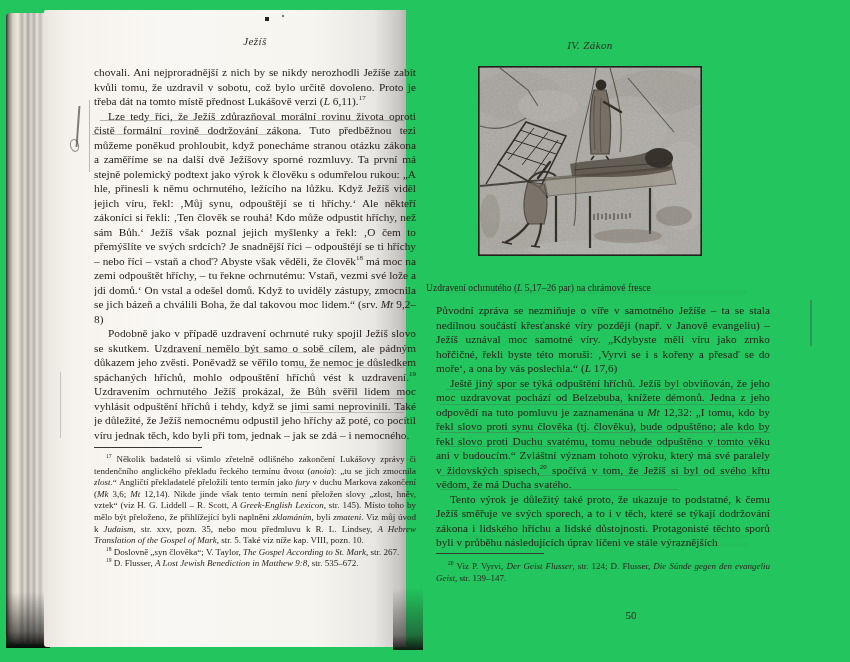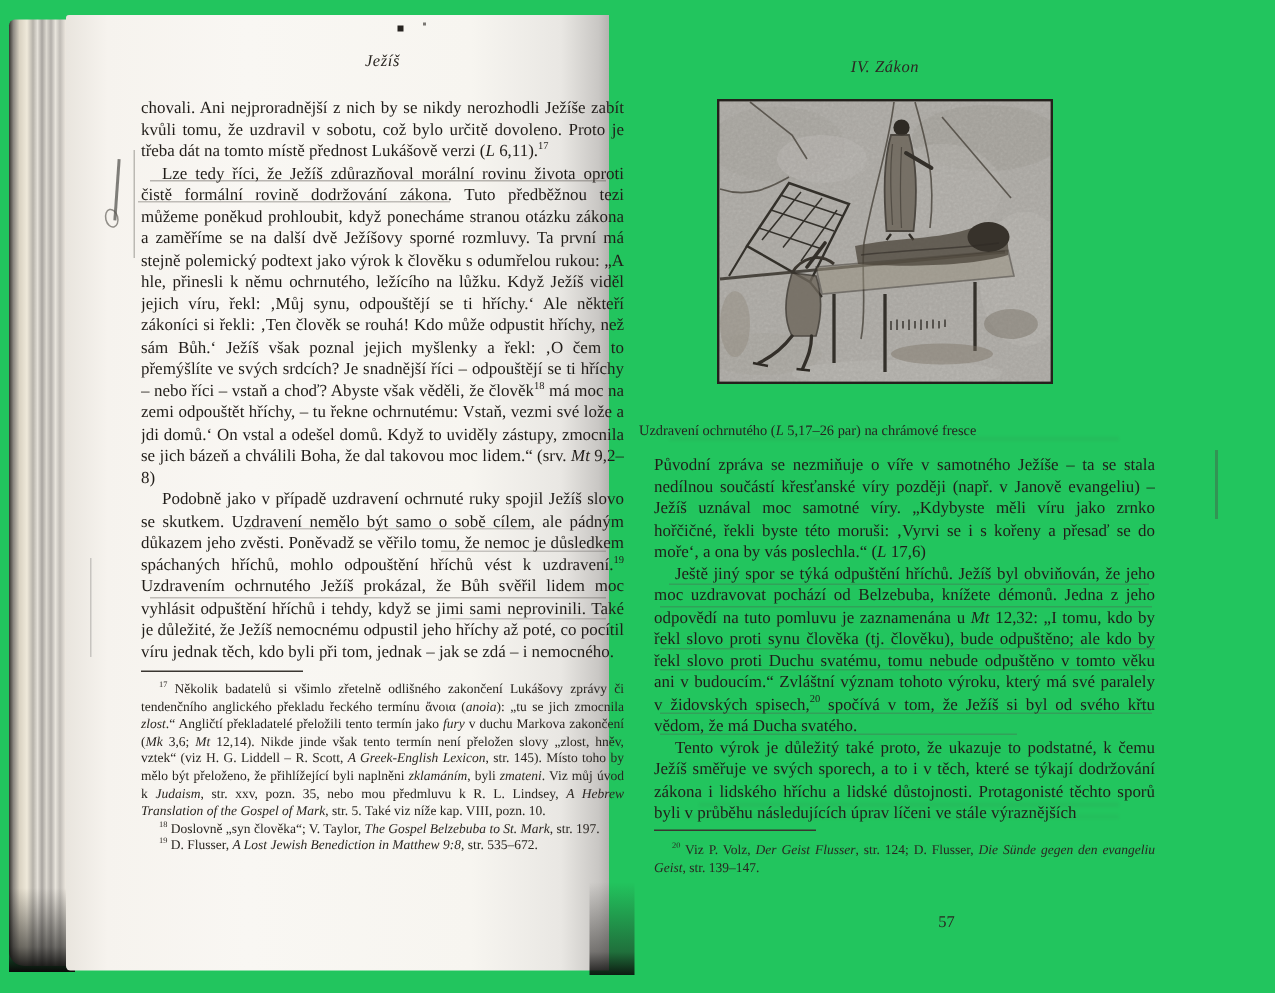--- a/index.html
+++ b/index.html
@@ -75,21 +75,21 @@
     <div class="body-text lp-body">
       <p><span>chovali. Ani nejproradnější z nich by se nikdy nerozhodli Ježíše zabít kvůli tomu, že uzdravil v sobotu, což bylo určitě dovoleno. Proto je třeba dát na tomto místě přednost Lukášově verzi (</span><span class="it">L</span><span> 6,11).</span><span class="sup">17</span></p>
       <p class="ind"><span>Lze tedy říci, že Ježíš zdůrazňoval morální rovinu života oproti čistě formální rovině dodržování zákona. Tuto předběžnou tezi můžeme poněkud prohloubit, když ponecháme stranou otázku zákona a zaměříme se na další dvě Ježíšovy sporné rozmluvy. Ta první má stejně polemický podtext jako výrok k člověku s odumřelou rukou: „A hle, přinesli k němu ochrnutého, ležícího na lůžku. Když Ježíš viděl jejich víru, řekl: ‚Můj synu, odpouštějí se ti hříchy.‘ Ale někteří zákoníci si řekli: ‚Ten člověk se rouhá! Kdo může odpustit hříchy, než sám Bůh.‘ Ježíš však poznal jejich myšlenky a řekl: ‚O čem to přemýšlíte ve svých srdcích? Je snadnější říci – odpouštějí se ti hříchy – nebo říci – vstaň a choď? Abyste však věděli, že člověk</span><span class="sup">18</span><span> má moc na zemi odpouštět hříchy, – tu řekne ochrnutému: Vstaň, vezmi své lože a jdi domů.‘ On vstal a odešel domů. Když to uviděly zástupy, zmocnila se jich bázeň a chválili Boha, že dal takovou moc lidem.“ (srv. </span><span class="it">Mt</span><span> 9,2–8)</span></p>
       <p class="ind"><span>Podobně jako v případě uzdravení ochrnuté ruky spojil Ježíš slovo se skutkem. Uzdravení nemělo být samo o sobě cílem, ale pádným důkazem jeho zvěsti. Poněvadž se věřilo tomu, že nemoc je důsledkem spáchaných hříchů, mohlo odpouštění hříchů vést k uzdravení.</span><span class="sup">19</span><span> Uzdravením ochrnutého Ježíš prokázal, že Bůh svěřil lidem moc vyhlásit odpuštění hříchů i tehdy, když se jimi sami neprovinili. Také je důležité, že Ježíš nemocnému odpustil jeho hříchy až poté, co pocítil víru jednak těch, kdo byli při tom, jednak – jak se zdá – i nemocného.</span></p>
     </div>
 
     <div class="fn-sep lp-sep"></div>
 
     <div class="footnotes lp-fns">
       <p><span class="sup">17</span><span> Několik badatelů si všimlo zřetelně odlišného zakončení Lukášovy zprávy či tendenčního anglického překladu řeckého termínu ἄνοια (</span><span class="it">anoia</span><span>): „tu se jich zmocnila </span><span class="it">zlost</span><span>.“ Angličtí překladatelé přeložili tento termín jako </span><span class="it">fury</span><span> v duchu Markova zakončení (</span><span class="it">Mk</span><span> 3,6; </span><span class="it">Mt</span><span> 12,14). Nikde jinde však tento termín není přeložen slovy „zlost, hněv, vztek“ (viz H. G. Liddell – R. Scott, </span><span class="it">A Greek-English Lexicon</span><span>, str. 145). Místo toho by mělo být přeloženo, že přihlížející byli naplněni </span><span class="it">zklamáním</span><span>, byli </span><span class="it">zmateni</span><span>. Viz můj úvod k </span><span class="it">Judaism</span><span>, str. xxv, pozn. 35, nebo mou předmluvu k R. L. Lindsey, </span><span class="it">A Hebrew Translation of the Gospel of Mark</span><span>, str. 5. Také viz níže kap. VIII, pozn. 10.</span></p>
-      <p><span class="sup">18</span><span> Doslovně „syn člověka“; V. Taylor, </span><span class="it">The Gospel Belzebuba to St. Mark</span><span>, str. 197.</span></p>
+      <p><span class="sup">18</span><span> Doslovně „syn člověka“; V. Taylor, </span><span class="it">The Gospel According to St. Mark</span><span>, str. 267.</span></p>
       <p><span class="sup">19</span><span> D. Flusser, </span><span class="it">A Lost Jewish Benediction in Matthew 9:8</span><span>, str. 535–672.</span></p>
     </div>
 
 
     <div class="pencil" style="left:33px;top:96px;width:2px;height:41px;transform:rotate(4deg);opacity:.7;"></div>
     <div class="pencil-oval" style="left:26px;top:129px;"></div>
     <div class="pencil" style="left:45px;top:90px;width:1px;height:72px;opacity:.35;"></div>
     <div class="pencil" style="left:16px;top:362px;width:1px;height:66px;opacity:.25;"></div>
     <div class="pencil-underline" style="left:56px;top:110px;width:304px;opacity:.4;"></div>
     <div class="pencil-underline" style="left:48px;top:124px;width:208px;opacity:.35;"></div>
@@ -185,24 +185,24 @@
 
     <div class="body-text rp-body">
       <p><span>Původní zpráva se nezmiňuje o víře v samotného Ježíše – ta se stala nedílnou součástí křesťanské víry později (např. v Janově evangeliu) – Ježíš uznával moc samotné víry. „Kdybyste měli víru jako zrnko hořčičné, řekli byste této moruši: ‚Vyrvi se i s kořeny a přesaď se do moře‘, a ona by vás poslechla.“ (</span><span class="it">L</span><span> 17,6)</span></p>
       <p class="ind"><span>Ještě jiný spor se týká odpuštění hříchů. Ježíš byl obviňován, že jeho moc uzdravovat pochází od Belzebuba, knížete démonů. Jedna z jeho odpovědí na tuto pomluvu je zaznamenána u </span><span class="it">Mt</span><span> 12,32: „I tomu, kdo by řekl slovo proti synu člověka (tj. člověku), bude odpuštěno; ale kdo by řekl slovo proti Duchu svatému, tomu nebude odpuštěno v tomto věku ani v budoucím.“ Zvláštní význam tohoto výroku, který má své paralely v židovských spisech,</span><span class="sup">20</span><span> spočívá v tom, že Ježíš si byl od svého křtu vědom, že má Ducha svatého.</span></p>
       <p class="ind"><span>Tento výrok je důležitý také proto, že ukazuje to podstatné, k čemu Ježíš směřuje ve svých sporech, a to i v těch, které se týkají dodržování zákona i lidského hříchu a lidské důstojnosti. Protagonisté těchto sporů byli v průběhu následujících úprav líčeni ve stále výraznějších</span></p>
     </div>
 
     <div class="fn-sep rp-sep"></div>
 
     <div class="footnotes rp-fns">
-      <p><span class="sup">20</span><span> Viz P. Volz, </span><span class="it">Der Geist Flusser</span><span>, str. 124; D. Flusser, </span><span class="it">Die Sünde gegen den evangeliu Geist</span><span>, str. 139–147.</span></p>
-    </div>
-
-    <div class="page-num rp-num">57</div>
+      <p><span class="sup">20</span><span> Viz P. Vyrvi, </span><span class="it">Der Geist Flusser</span><span>, str. 124; D. Flusser, </span><span class="it">Die Sünde gegen den evangeliu Geist</span><span>, str. 139–147.</span></p>
+    </div>
+
+    <div class="page-num rp-num">50</div>
 
     <div class="pencil-underline" style="left:40px;top:378px;width:320px;opacity:.3;"></div>
     <div class="pencil-underline" style="left:34px;top:393px;width:328px;opacity:.3;"></div>
     <div class="pencil-underline" style="left:34px;top:421px;width:330px;opacity:.35;"></div>
     <div class="pencil-underline" style="left:34px;top:435px;width:324px;opacity:.3;"></div>
     <div class="pencil-underline" style="left:34px;top:464px;width:328px;opacity:.3;"></div>
     <div class="pencil-underline" style="left:34px;top:478px;width:238px;opacity:.3;"></div>
     <div class="pencil" style="left:404px;top:289px;width:1.5px;height:46px;opacity:.4;"></div>
     <div class="ghost" style="left:40px;top:280px;width:300px;height:3px;opacity:.06;"></div>
     <div class="ghost" style="left:60px;top:524px;width:280px;height:3px;opacity:.06;"></div>

